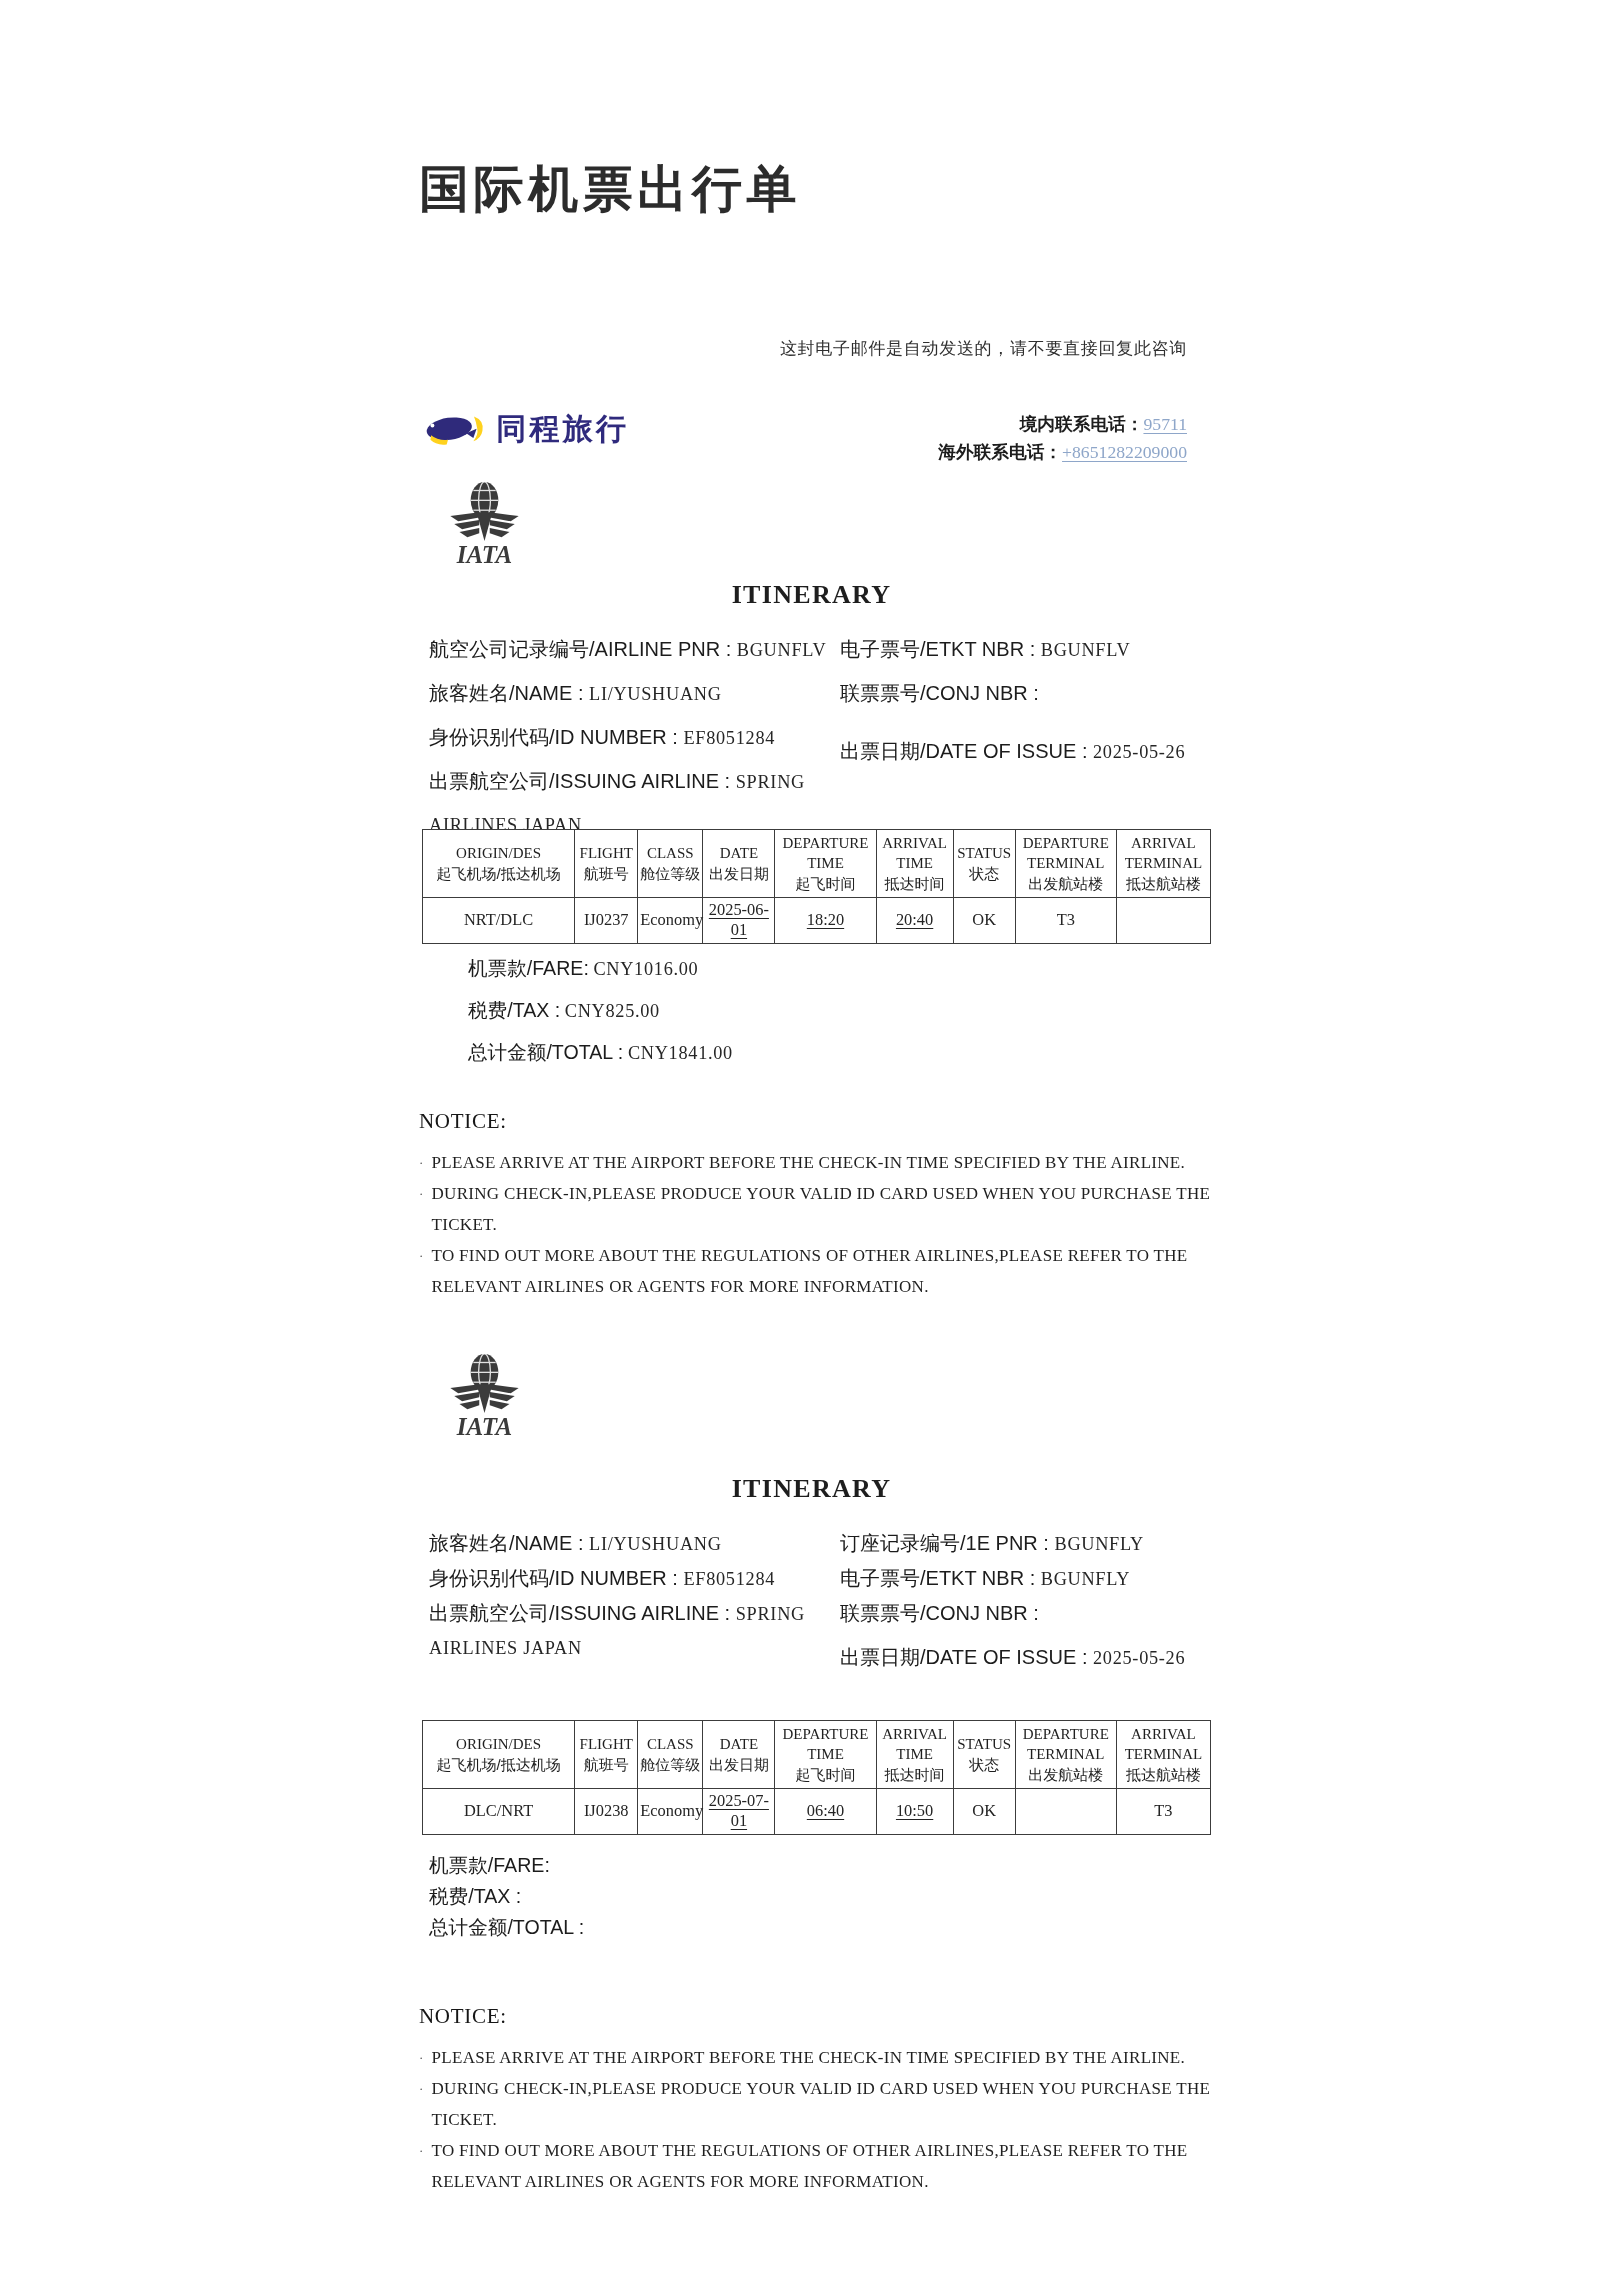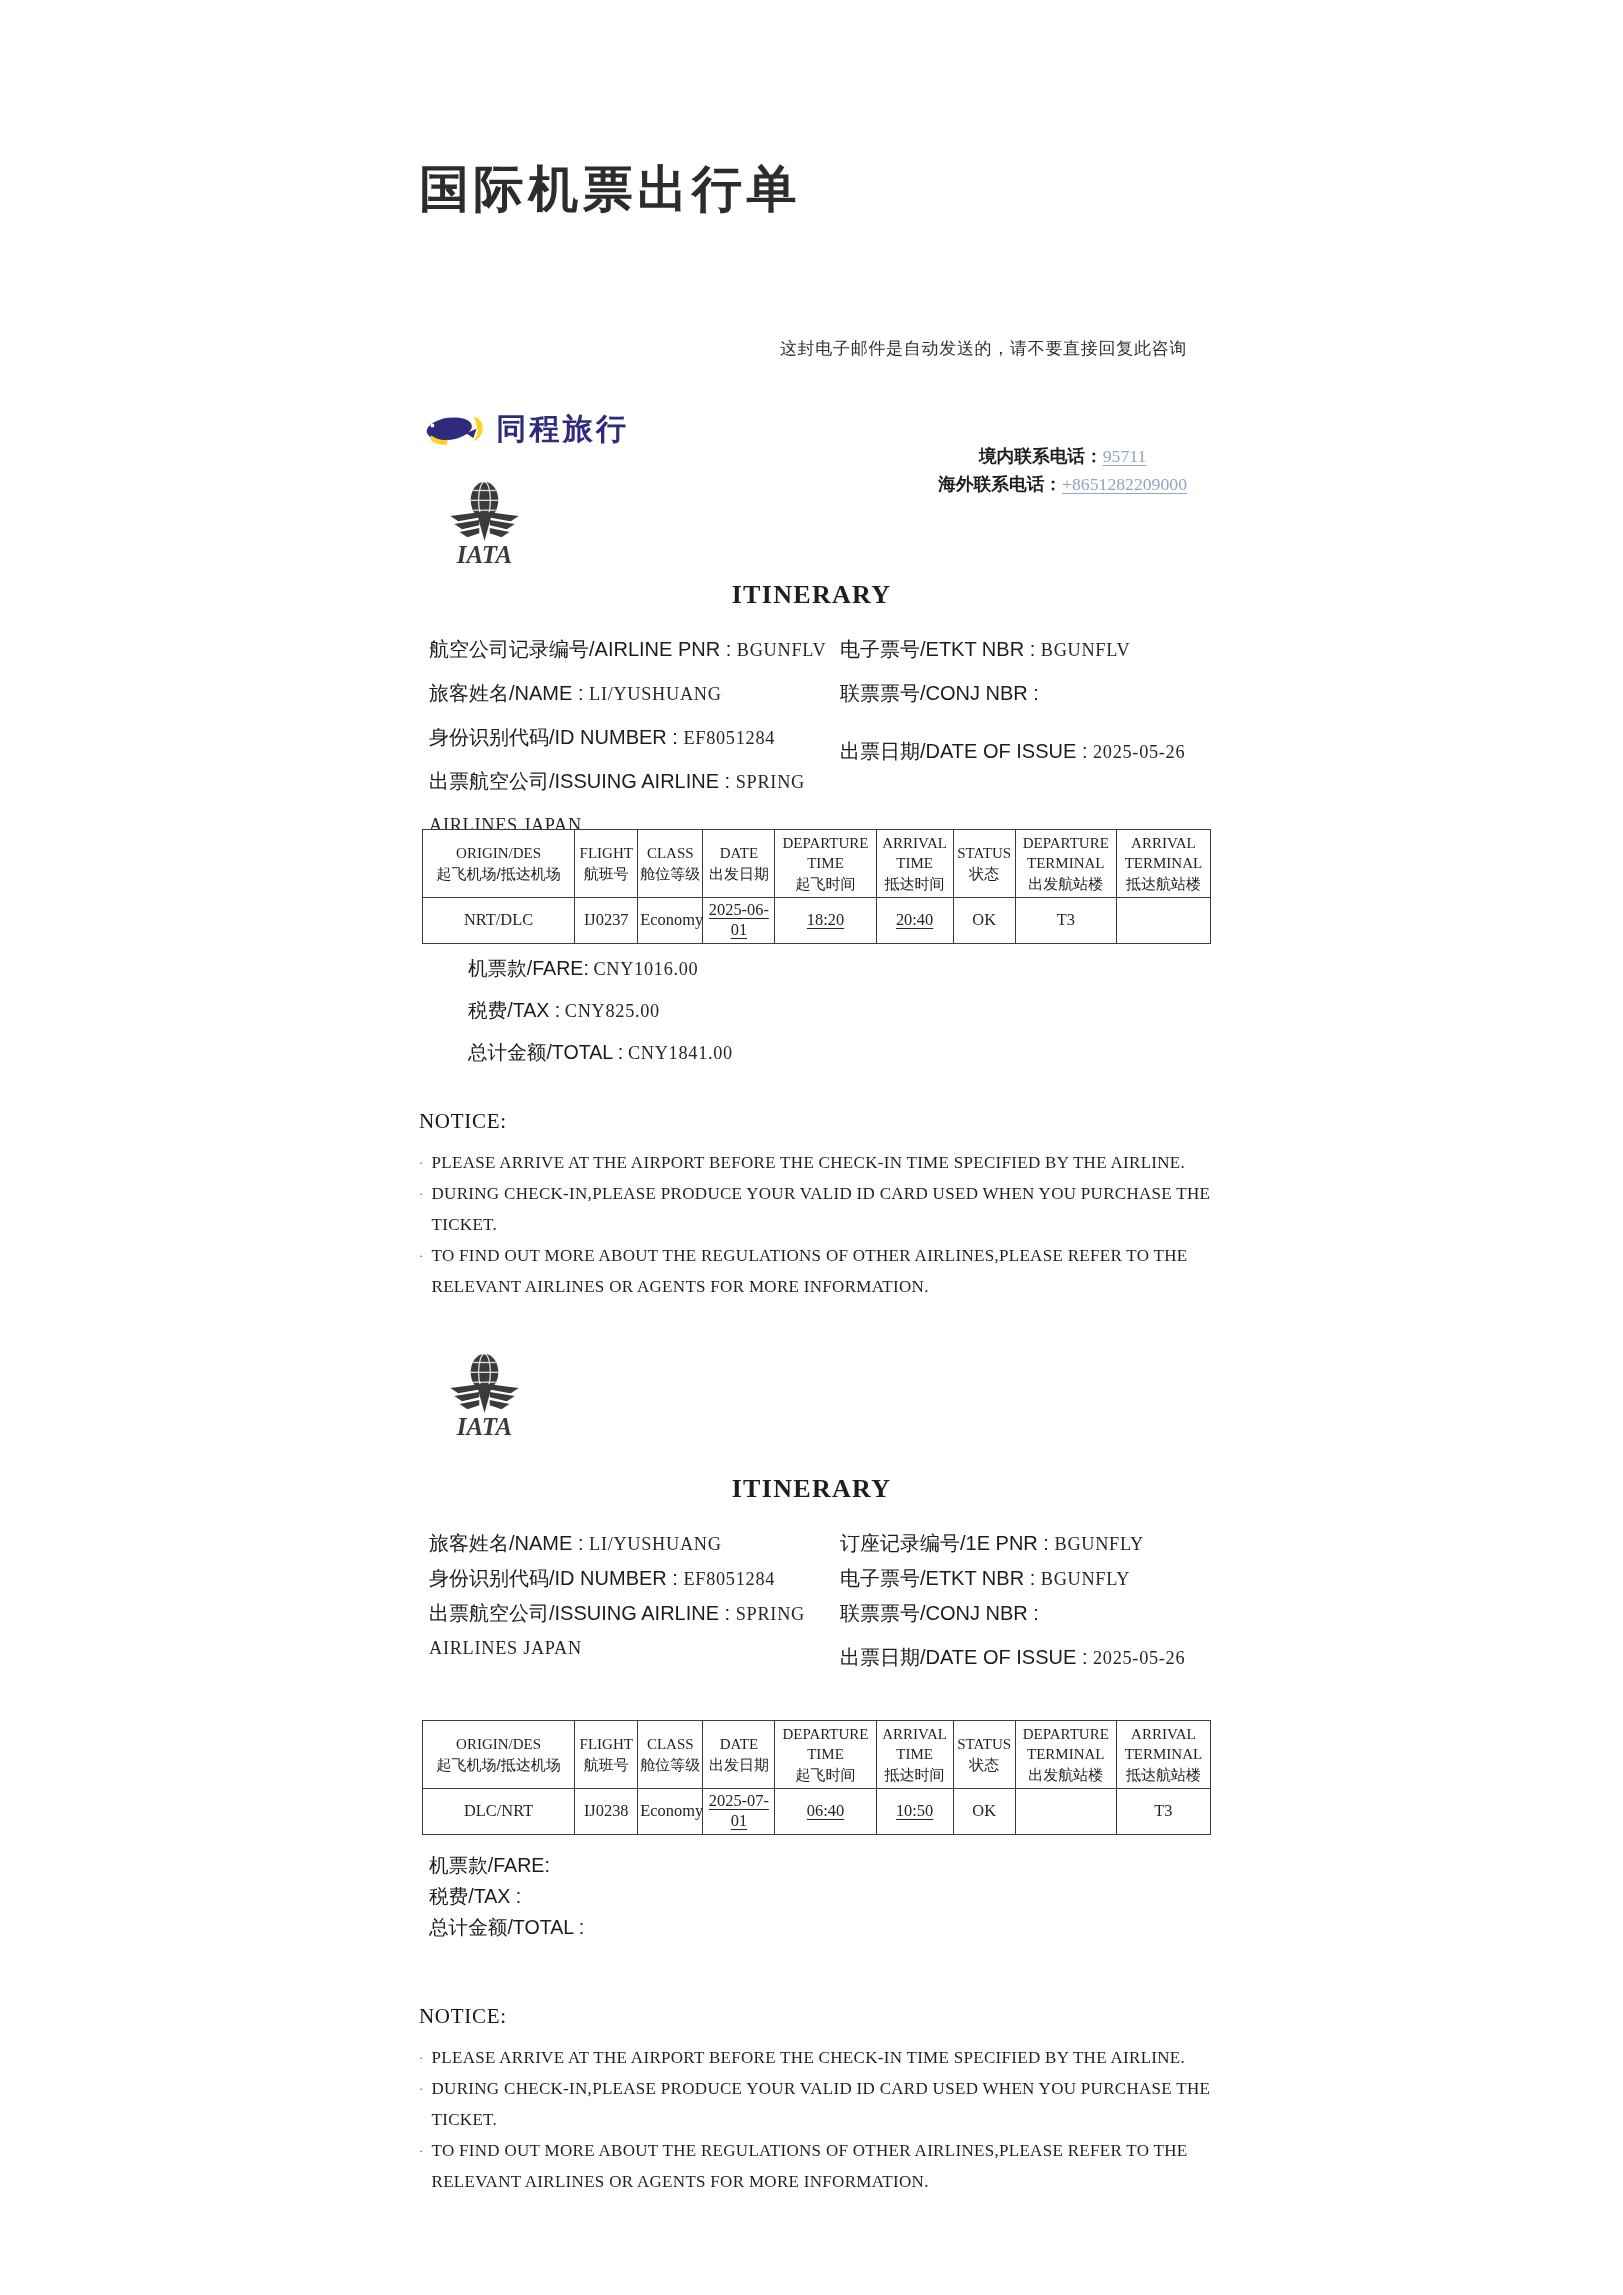--- a/index.html
+++ b/index.html
@@ -16,21 +16,21 @@
   }
   #auto-note{
     right:385px;top:337px;font-family:"Liberation Sans",sans-serif;
     font-size:17px;color:#2f2f2f;letter-spacing:0.7px;
   }
   #brand{left:422px;top:407px;display:flex;align-items:flex-end;gap:9.2px;}
   #brand .brand-name{
     font-family:"Liberation Sans",sans-serif;font-size:30px;font-weight:700;
     color:#2f2a7d;letter-spacing:3.3px;
   }
-  #contact{right:385px;top:411px;text-align:center;font-size:17.7px;line-height:27.5px;margin-top:32px;}
+  #contact{right:385px;top:411px;text-align:right;font-size:17.7px;line-height:27.5px;}
   #contact .c-label{font-family:"Liberation Sans",sans-serif;font-weight:600;color:#1d1d1d;}
   .lnk{color:#8ea6c9;text-decoration:underline;text-underline-offset:2.6px;}
 
   
   .iata-logo{width:79px;height:92px;}
   #iata1{left:445px;top:478px;}
   #iata2{left:445px;top:1350px;}
 
   
   .itin-heading{

